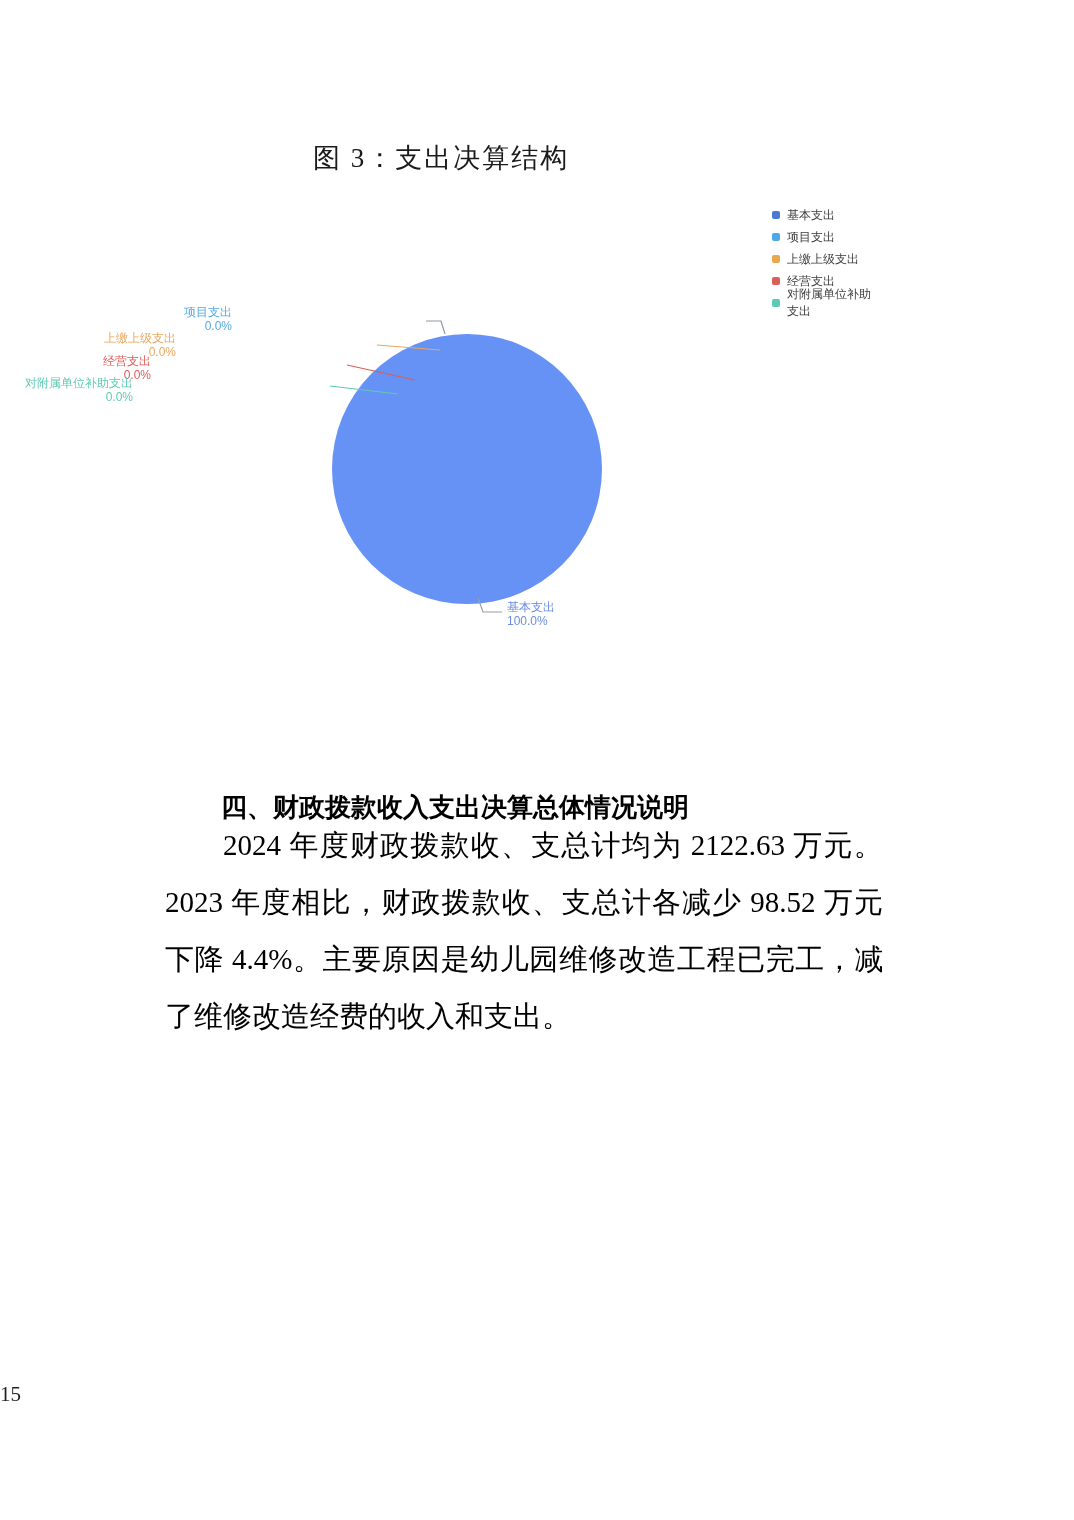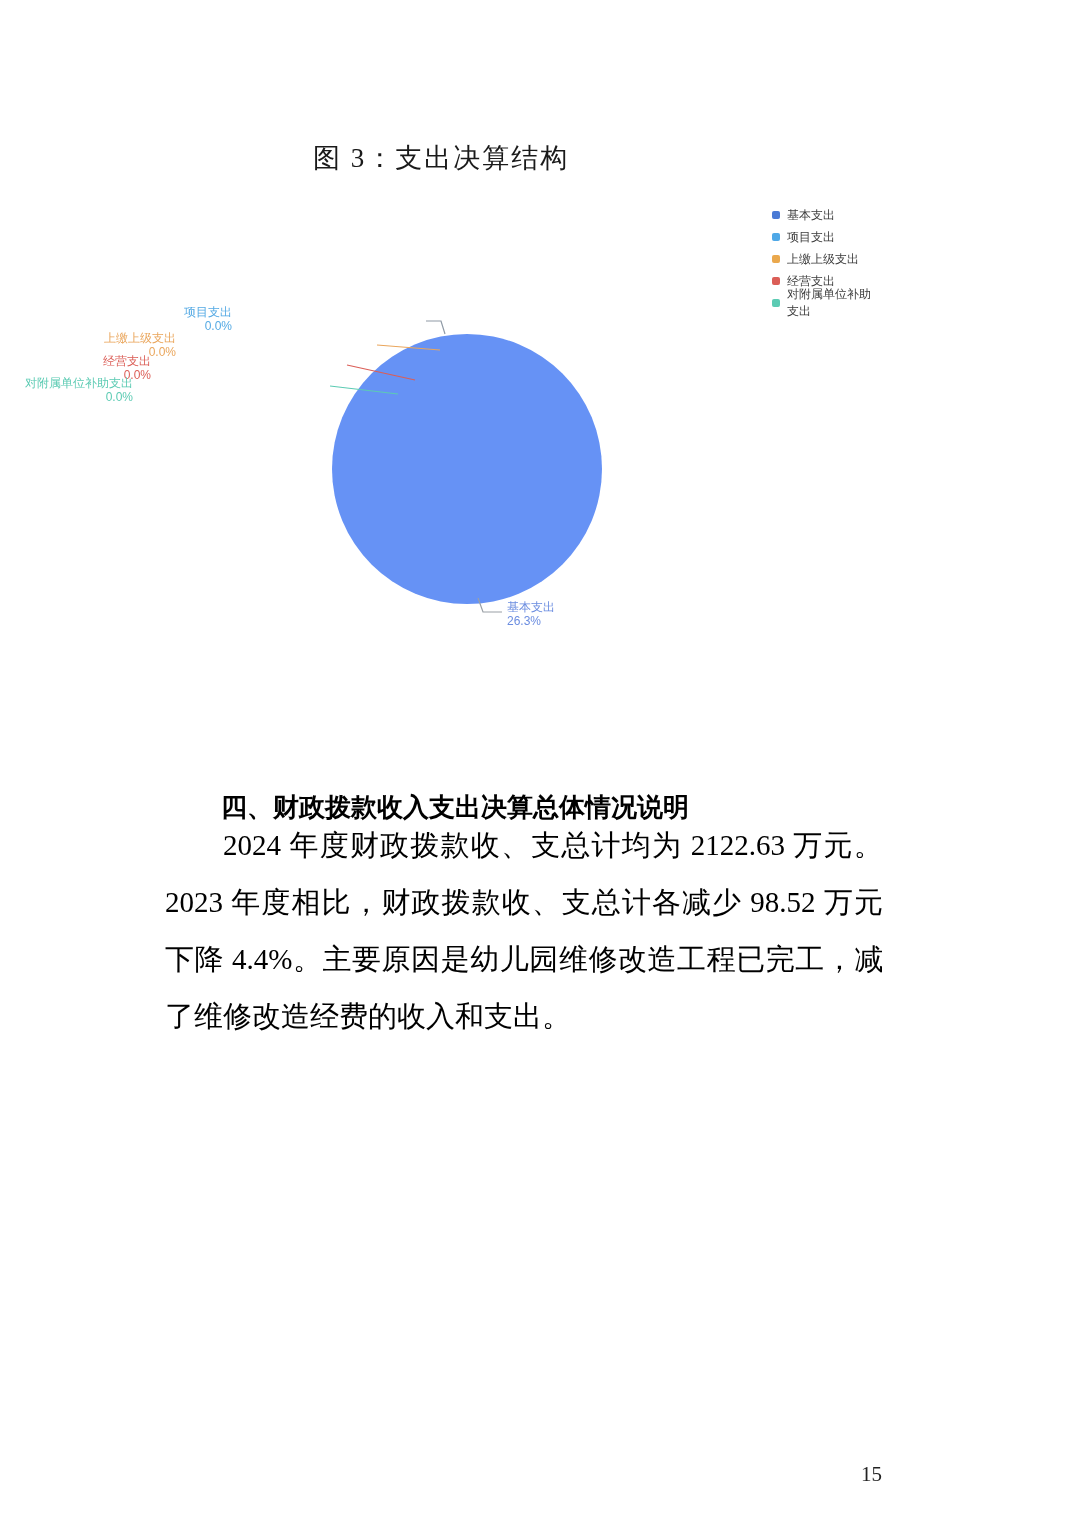--- a/index.html
+++ b/index.html
@@ -49,22 +49,22 @@
   }
   .body-text{
     position:absolute;left:165px;top:817px;width:748px;
     font-size:29px;line-height:57px;
     text-align:justify;
     font-family:Liberation Serif, serif;
   }
   .body-text p{margin:0;text-indent:2em;}
   
   .page-number{
-    position:absolute;left:0;top:1462px;width:100%;
-    text-align:right;font-size:21px;color:#222;
+    position:absolute;left:0;top:1382px;width:100%;
+    text-align:left;font-size:21px;color:#222;
   }
 </style>
 </head>
 <body>
 
 <div class="page">
 
   <div class="fig-title">图 3：支出决算结构</div>
 
   <svg class="chart-svg" width="1074" height="470" viewBox="0 190 1074 470">
@@ -96,21 +96,21 @@
     <div>0.0%</div>
   </div>
 
   <div class="callout" style="right: 749px; top: 376px; color: rgb(92, 203, 179);">
     <div>对附属单位补助支出</div>
     <div>0.0%</div>
   </div>
 
   <div class="callout left-align" style="left: 507px; top: 600px; color: rgb(107, 141, 224);">
     <div>基本支出</div>
-    <div>26.3%</div>
+    <div>100.0%</div>
   </div>
 
   <div class="legend">
     <div class="legend-row">
       <span class="legend-swatch" style="background-color: rgb(74, 122, 213);"></span>
       <span>基本支出</span>
     </div>
     <div class="legend-row">
       <span class="legend-swatch" style="background-color: rgb(79, 168, 231);"></span>
       <span>项目支出</span>

